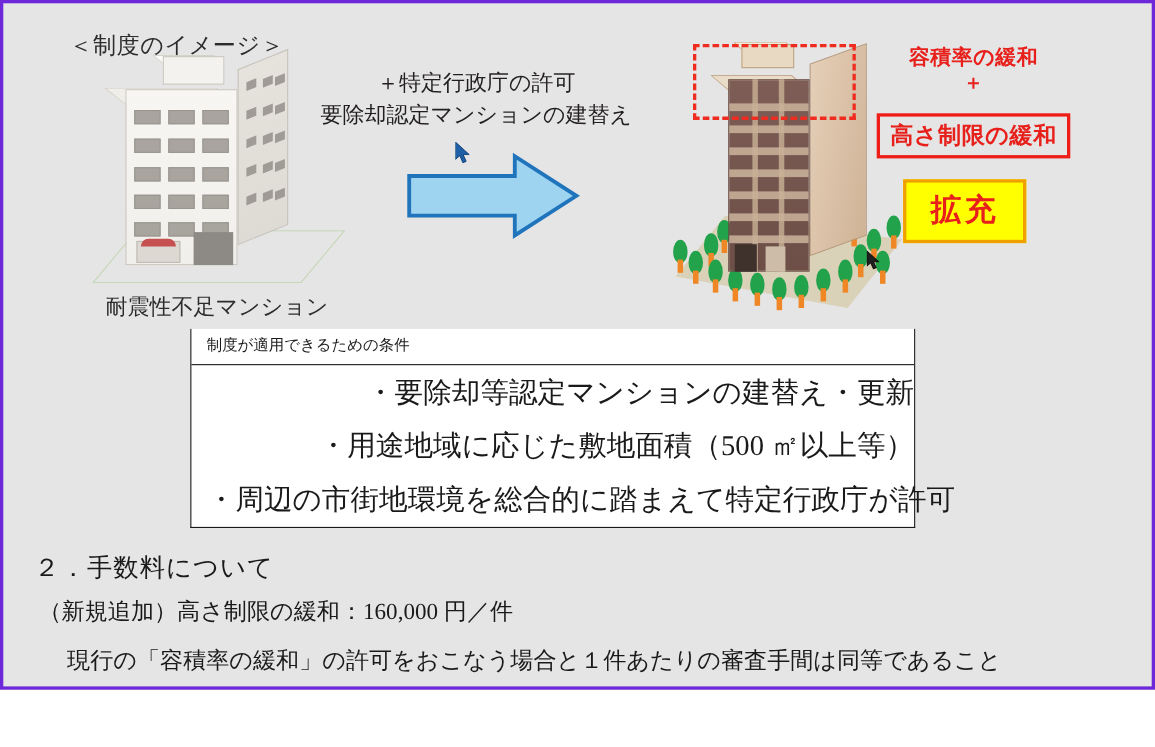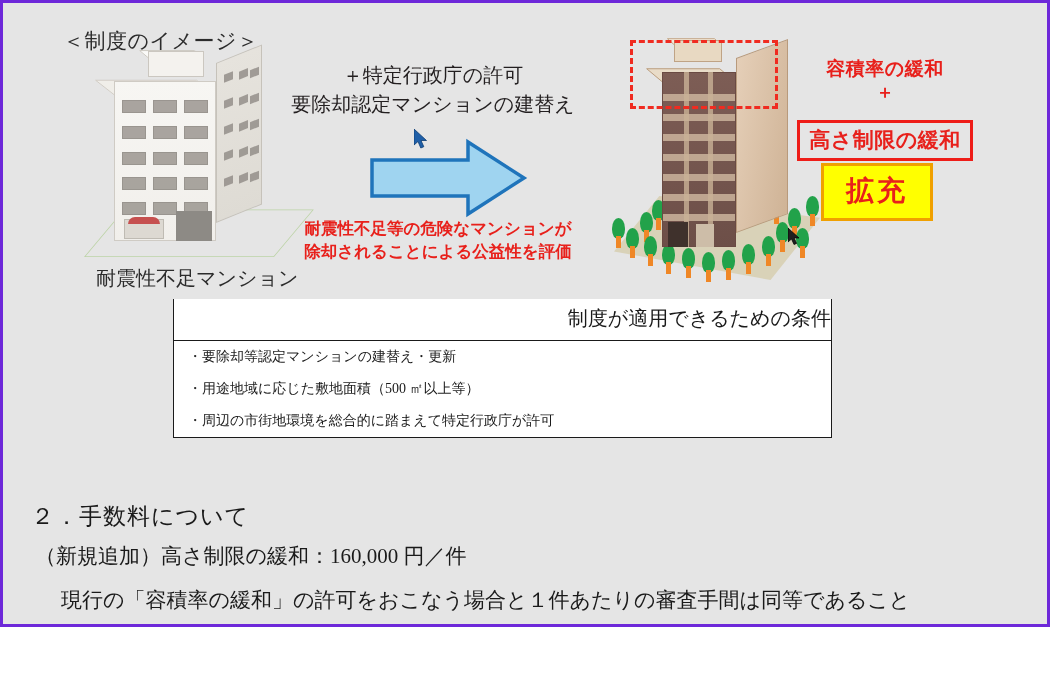--- a/index.html
+++ b/index.html
@@ -267,21 +267,21 @@
   }
   .tree .trunk {
     position: absolute; left: 4px; top: 18px;
     width: 5px; height: 12px;
     background: #ef8726;
   }
 
   
   #relax-stack {
     position: absolute;
-    left: 782px; top: 53px;
+    left: 782px; top: 36px;
     width: 200px;
     text-align: center;
     font-family: Liberation Sans, sans-serif;
     color: #e8201b;
     font-weight: bold;
   }
   #relax-far { font-size: 19px; letter-spacing: .5px; }
   #relax-plus { font-size: 18px; line-height: 1.15; }
   #relax-height-box {
     display: inline-block;
@@ -311,32 +311,32 @@
   #conditions-table {
     position: absolute;
     left: 170px; top: 296px;
     width: 659px;
     border-left: 1.6px solid #1a1a1a;
     border-right: 1.6px solid #1a1a1a;
     border-bottom: 1.6px solid #1a1a1a;
     background: #fff;
   }
   #conditions-header {
-    font-size: 20px;
+    font-size: 14px;
     padding: 6px 0 8px 14px;
     border-bottom: 1.6px solid #1a1a1a;
     color: #1a1a1a;
     white-space: nowrap;
-    text-align: right;
   }
   .cond-row {
-    font-size: 14px;
+    font-size: 26px;
     padding: 7px 0 7px 14px;
     color: #1a1a1a;
     white-space: nowrap;
+    text-align: right;
   }
 
   
   #bottom-block {
     position: absolute;
     left: 28px; top: 498px;
     width: 990px;
     color: #1a1a1a;
   }
   #section-heading {
@@ -423,24 +423,20 @@
       <div>＋特定行政庁の許可</div>
       <div>要除却認定マンションの建替え</div>
     </div>
 
     <div id="arrow-wrap">
       <svg width="160" height="80" viewBox="0 0 160 80">
         <polygon points="4,22 100,22 100,4 156,40 100,76 100,58 4,58" fill="#9fd4f0" stroke="#1f74bb" stroke-width="3.5" stroke-linejoin="miter"></polygon>
       </svg>
     </div>
 
-    <div id="red-note">
-      <div>耐震性不足等の危険なマンションが</div>
-      <div>除却されることによる公益性を評価</div>
-    </div>
 
     <div id="right-building-wrap">
       <div id="rb-ground"></div>
 
       <div class="tree" style="left:2px;  top:182px;">
           <div class="crown"></div>
           <div class="trunk"></div>
         </div>
       <div class="tree" style="left:16px; top:192px;">
           <div class="crown"></div>

